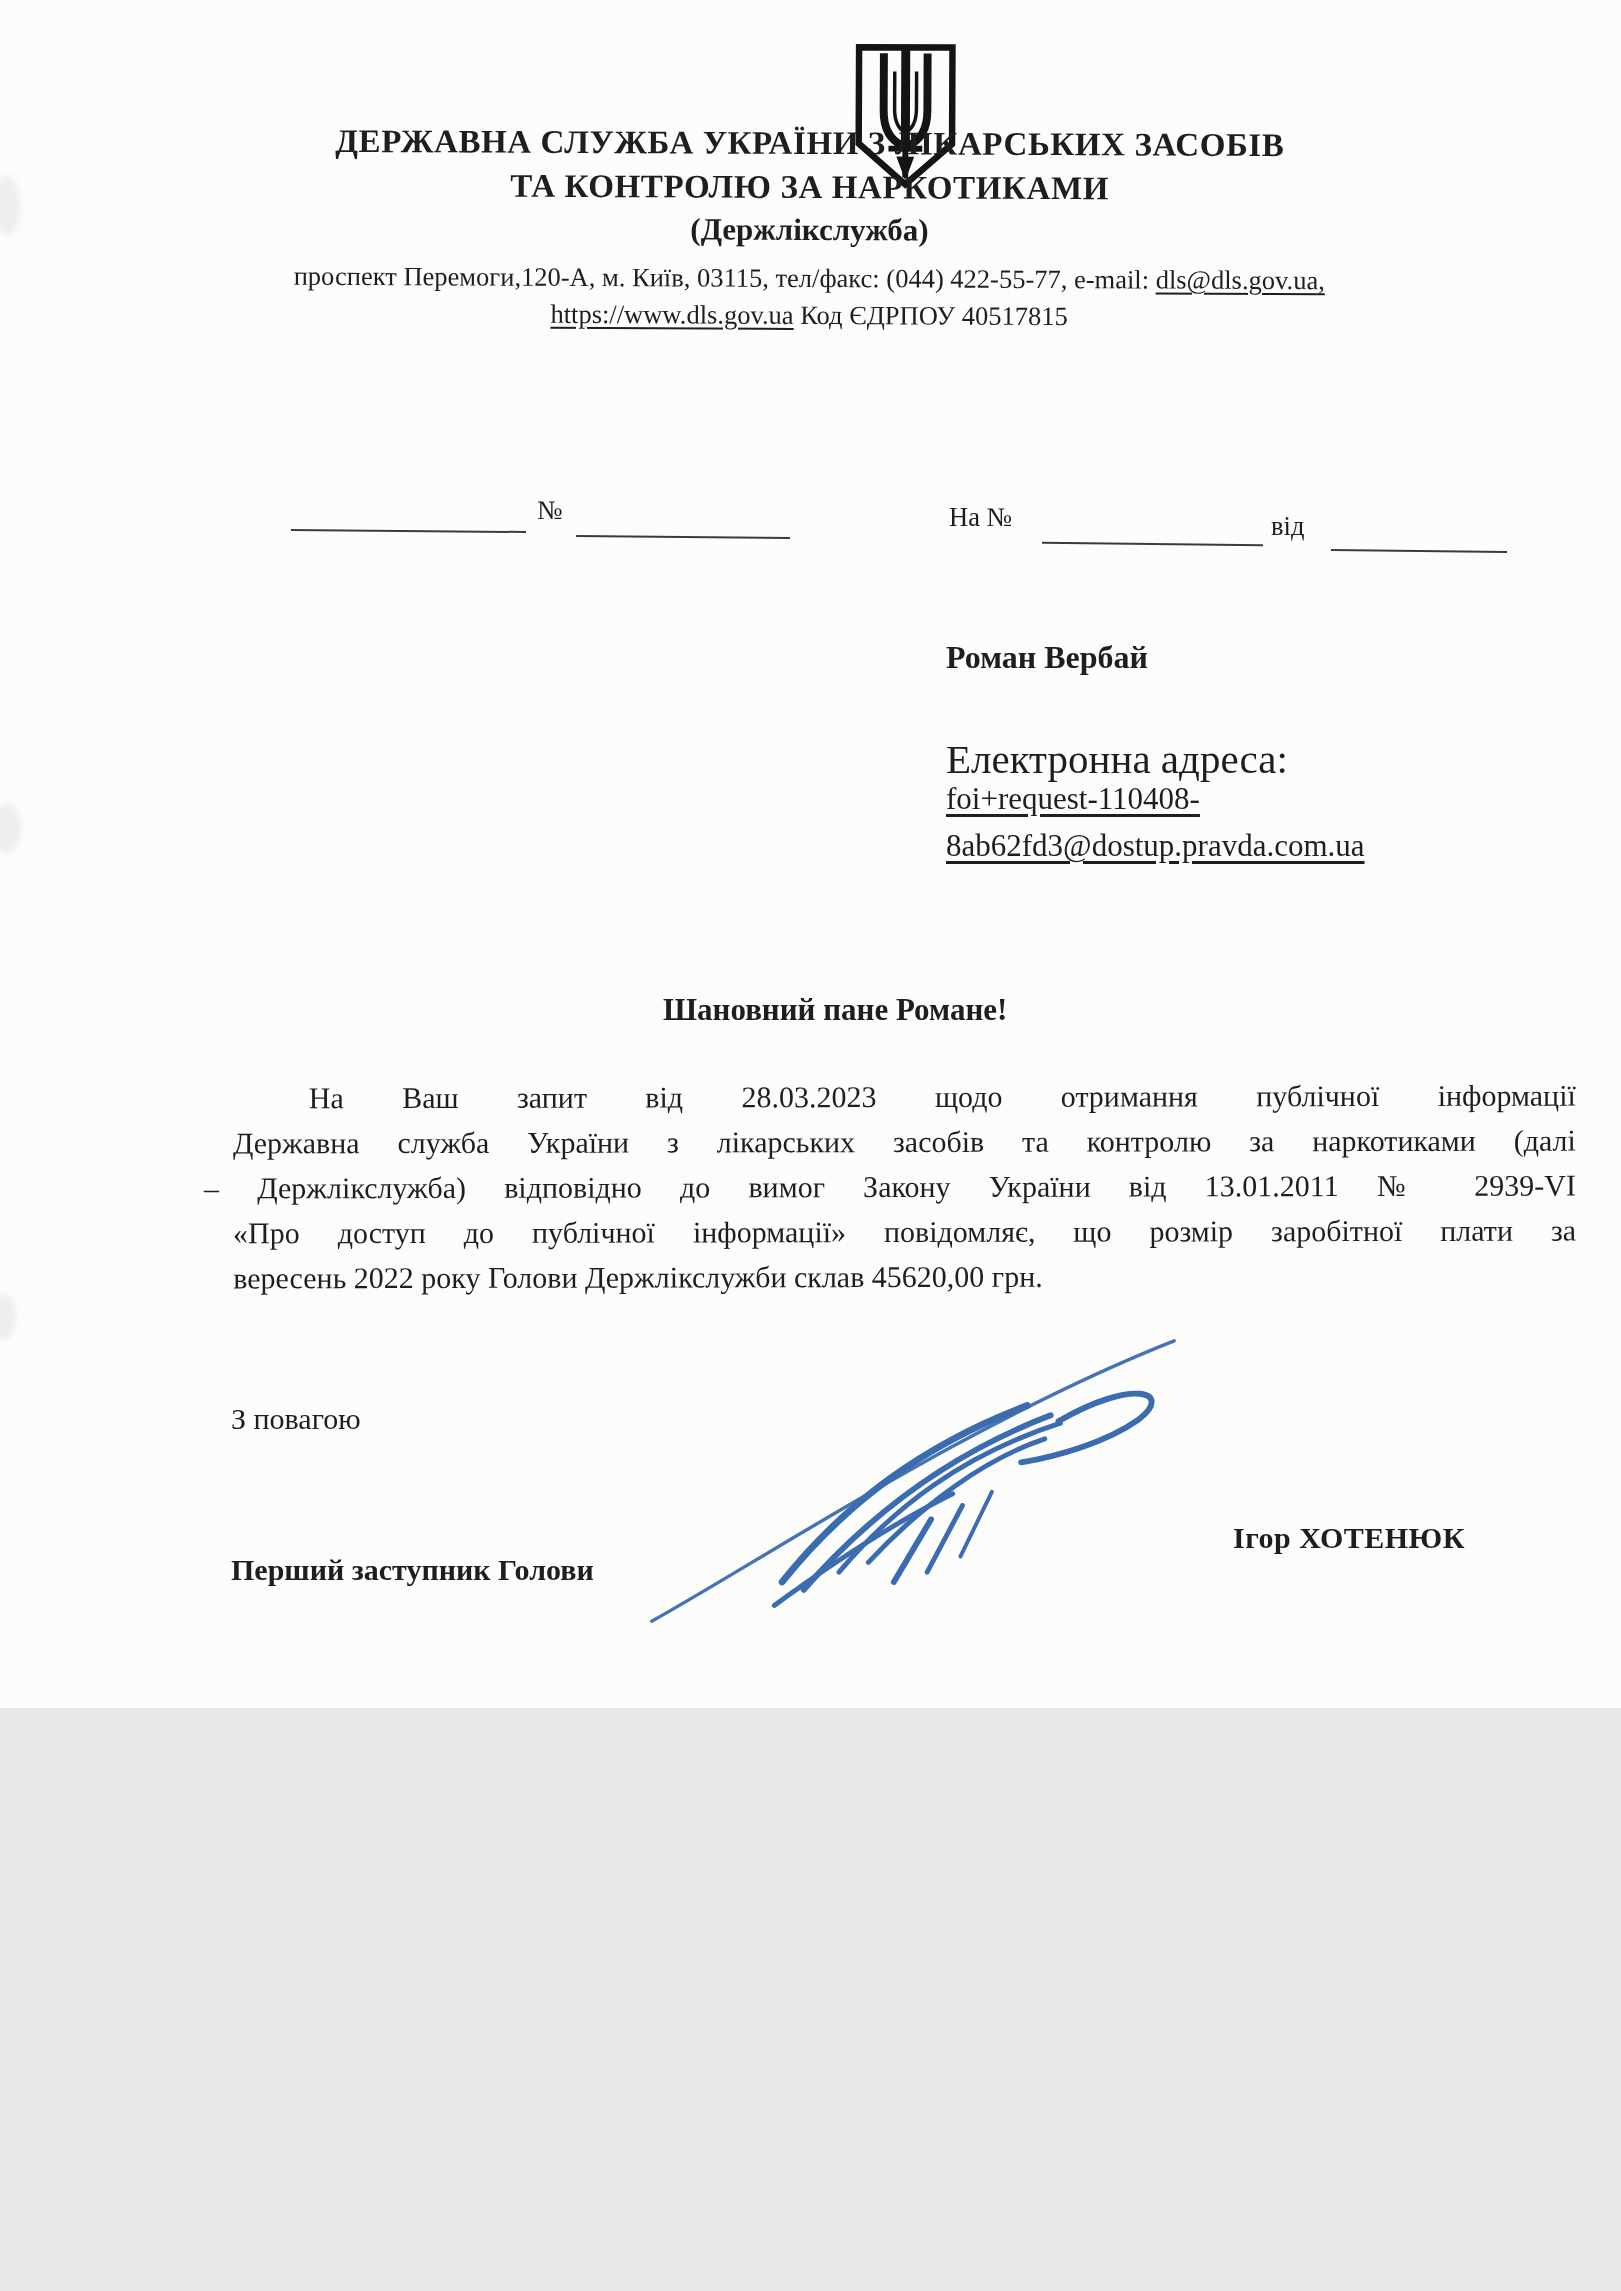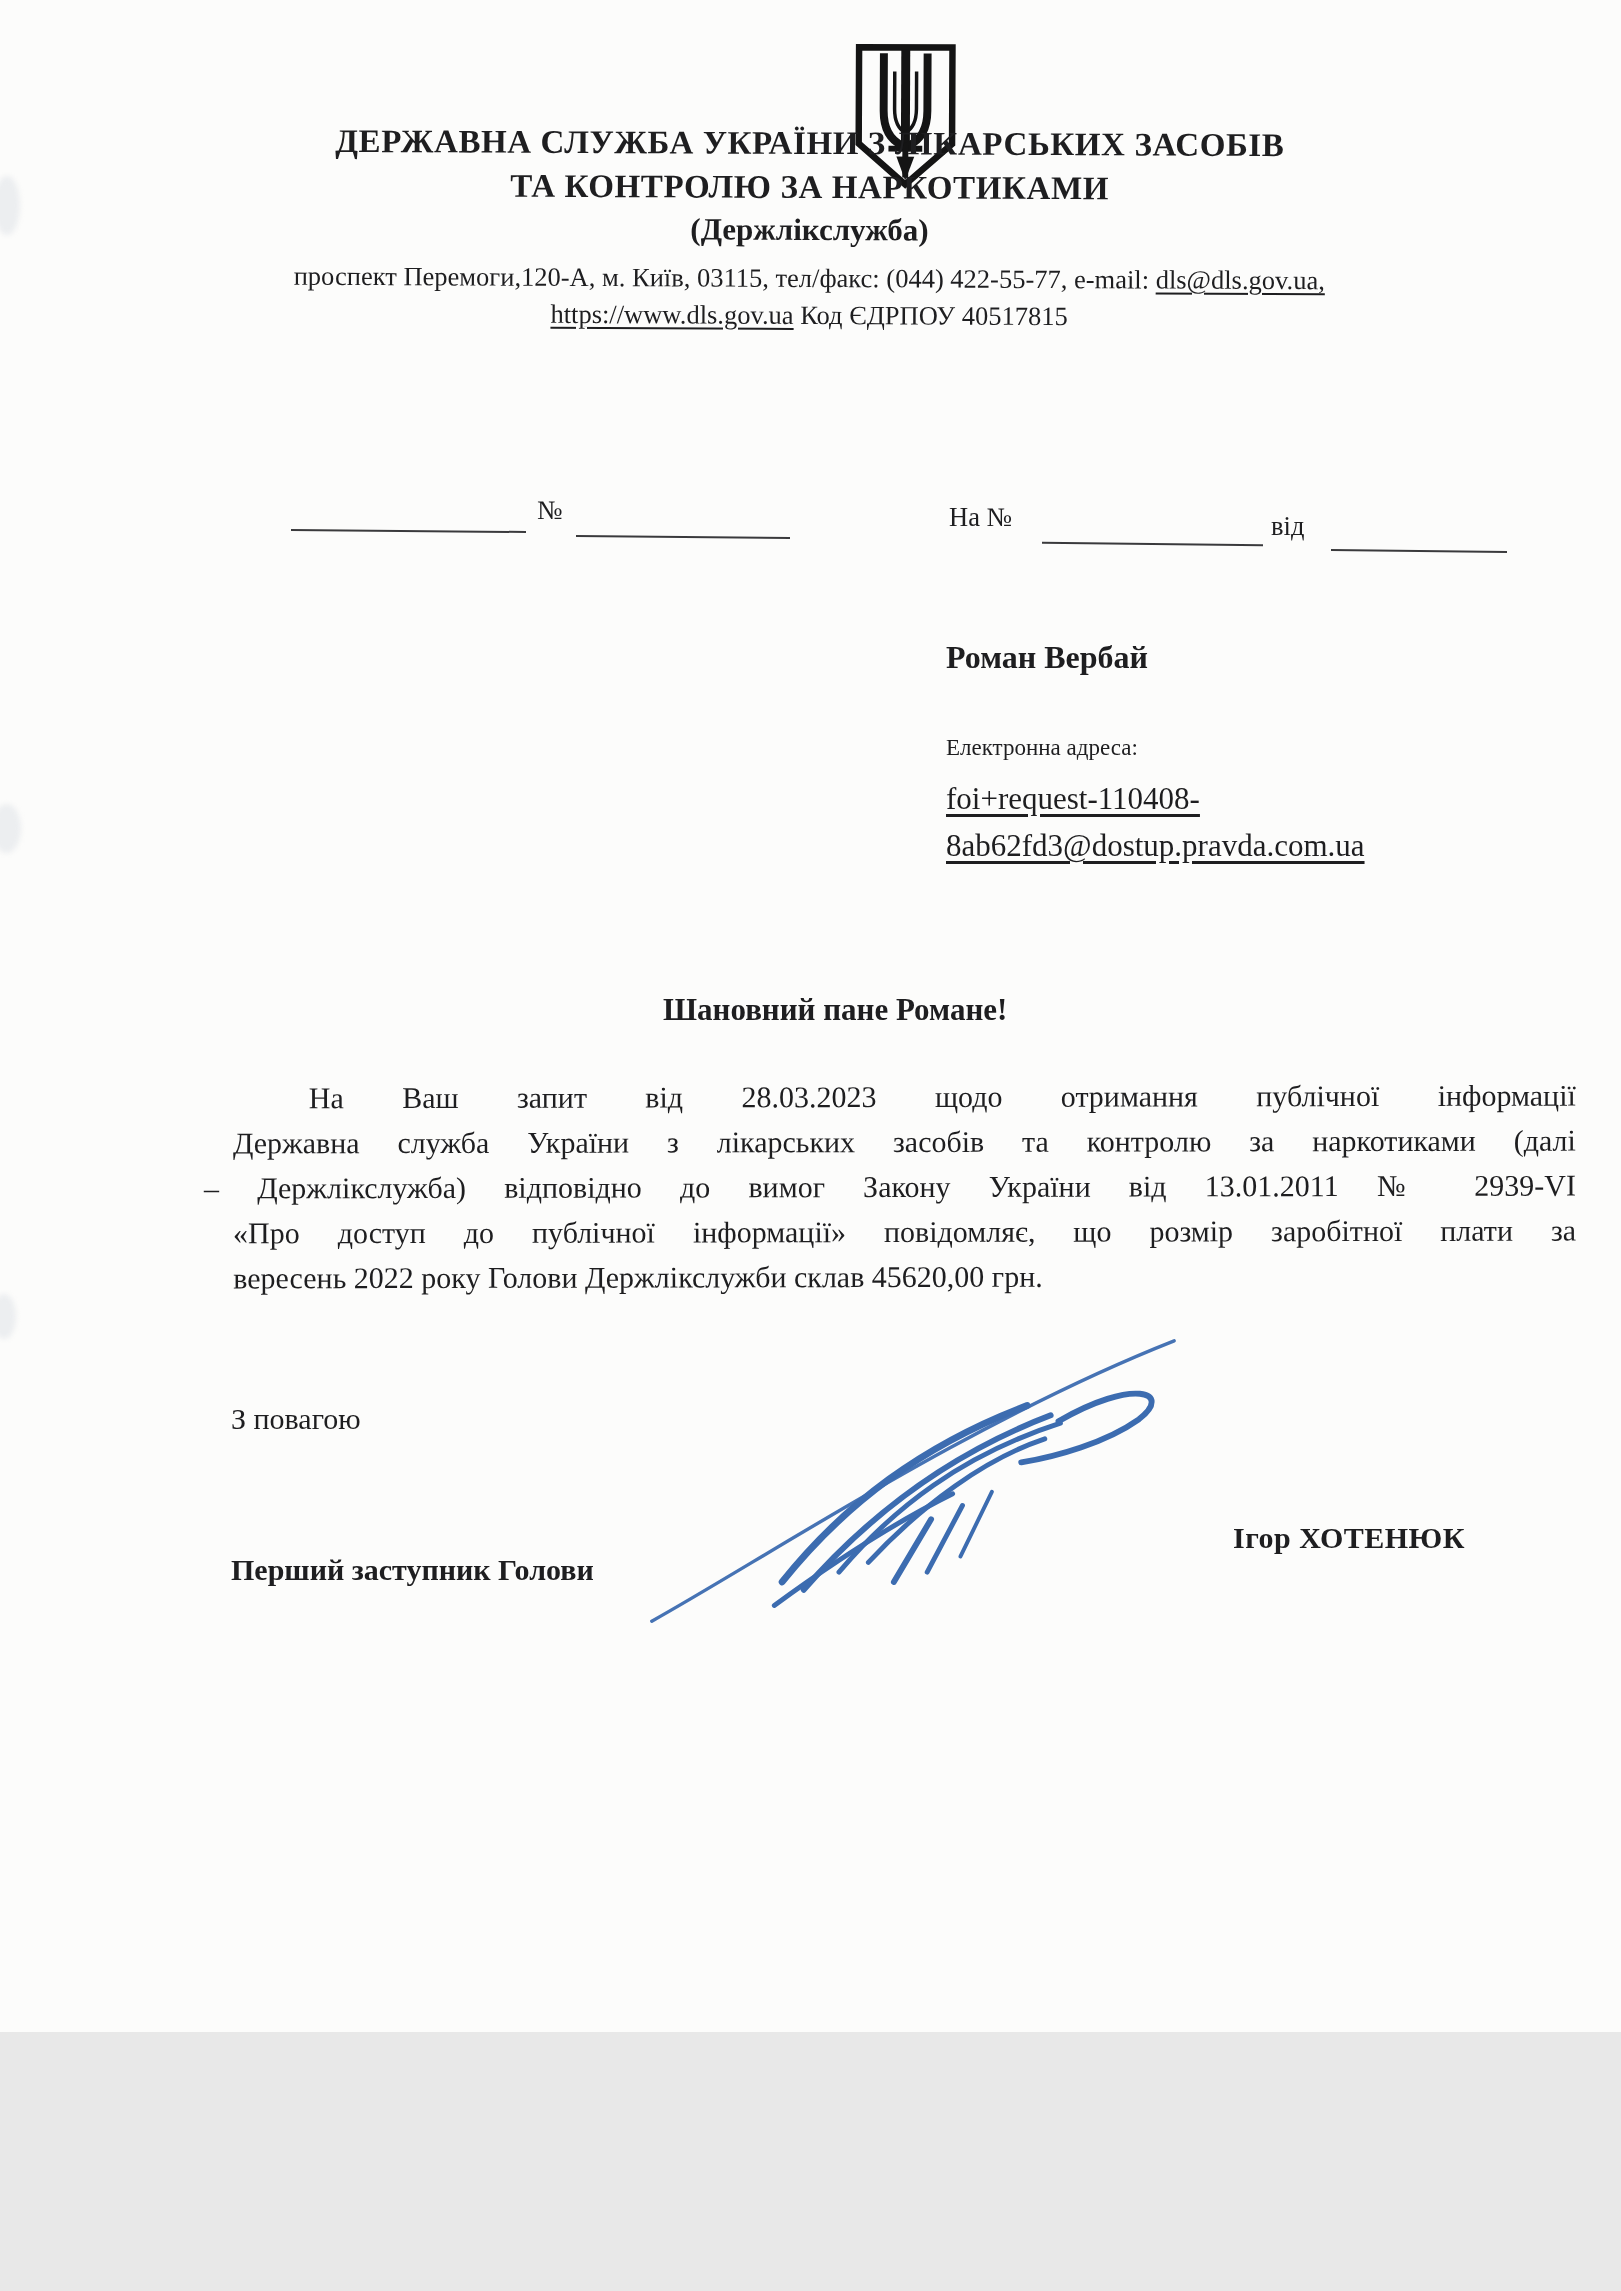--- a/index.html
+++ b/index.html
@@ -1,18 +1,18 @@
 <!DOCTYPE html>
 <html><head>
 <meta charset="utf-8">
 <style>
   html,body{margin:0;padding:0;background:#e8e8e8;}
   .page{
     position:relative;
-    width:1621px;height:2032px;
+    width:1621px;height:1708px;
     background:#fcfcfb;
     overflow:hidden;
     font-family:"Liberation Serif","DejaVu Serif",serif;
     color:#1e1e20;
   }
   
   .smudge{position:absolute;background:#eceef0;border-radius:50%;filter:blur(2.9px);}
 
   
   .hdr{position:absolute;left:0;top:0;width:1621px;text-align:center;padding-left:88px;box-sizing:border-box;transform:rotate(.25deg);}
@@ -22,21 +22,21 @@
   .org3{position:absolute;left:0;right:0;top:212px;font-weight:bold;font-size:31px;}
   .addr1{position:absolute;left:0;right:0;top:263px;font-size:26.5px;}
   .addr2{position:absolute;left:0;right:0;top:300px;font-size:26.5px;}
   .doclink{text-decoration:underline;color:#1e1e20;text-underline-offset:3.9px;}
 
   
   .refrow{position:absolute;left:0;top:0;width:1621px;font-size:26.5px;}
   .blank{position:absolute;border-bottom:2.5px solid #3a3a3c;height:0;}
   .reflabel{position:absolute;}
   .rcpt-name{position:absolute;left:946px;top:639px;font-weight:bold;font-size:32px;}
-  .rcpt-label{position:absolute;left:946px;top:735px;font-size:23px;}
+  .rcpt-label{position:absolute;left:946px;top:735px;font-size:41px;}
   .rcpt-em1{position:absolute;left:946px;top:781px;font-size:31px;text-decoration:underline;text-underline-offset:4.9px;}
   .rcpt-em2{position:absolute;left:946px;top:828px;font-size:31px;text-decoration:underline;text-underline-offset:4.9px;white-space:nowrap;}
 
   
   .salut{position:absolute;left:663px;top:992px;font-weight:bold;font-size:31px;}
   .body{position:absolute;left:233px;top:1074px;width:1343px;font-size:30px;transform:rotate(-.12deg);}
   .bline{width:1343px;line-height:45px;text-align:justify;text-align-last:justify;white-space:normal;}
   .bline.first{text-indent:76px;}
   .bline.hang{margin-left:-29px;width:1372px;}
   .bline.last{text-align:left;text-align-last:left;}

